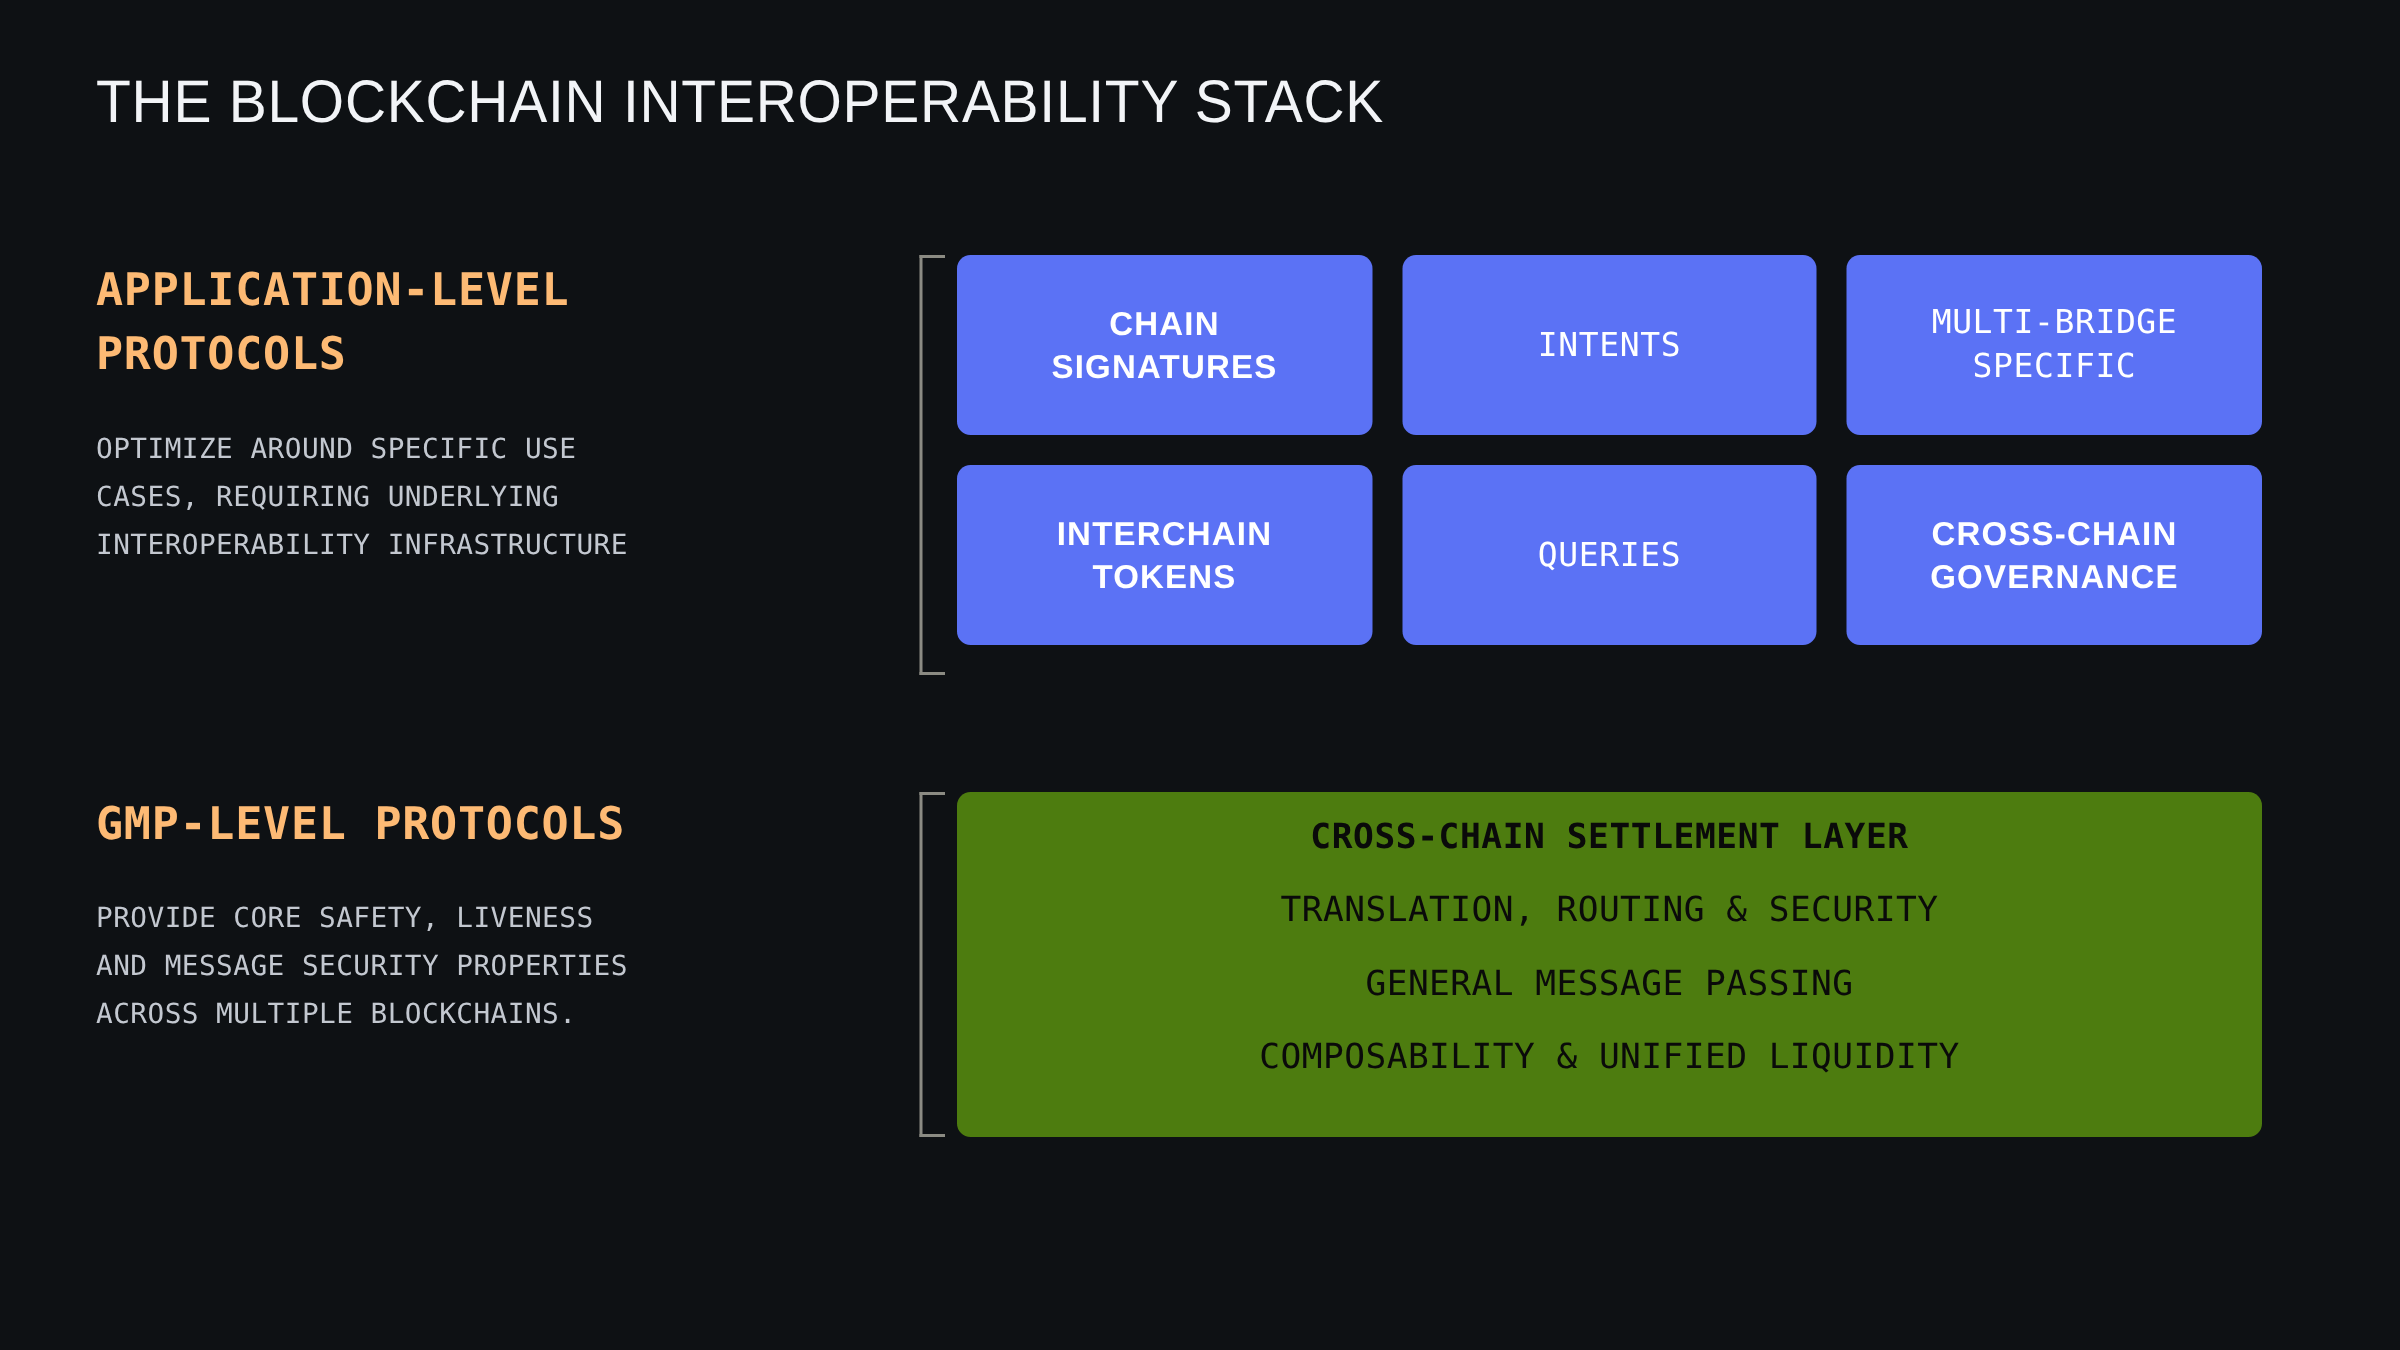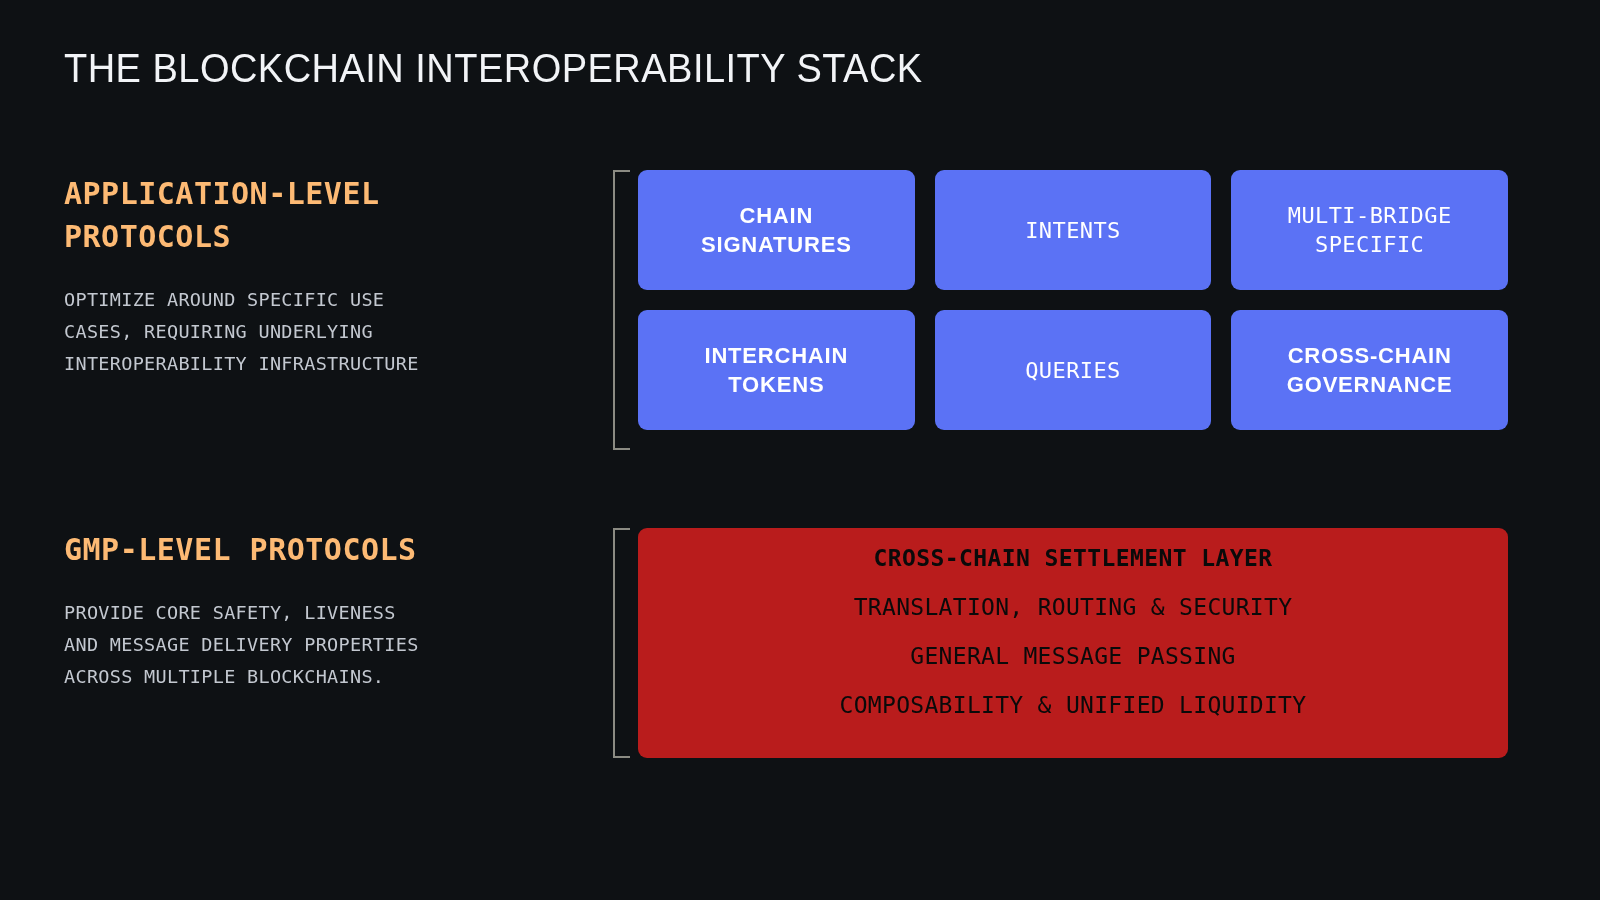--- a/index.html
+++ b/index.html
@@ -110,21 +110,21 @@
   .app-card.mono  { font-family:"DejaVu Sans Mono", monospace; font-weight:400; }
   .app-card.sans  { font-family:"Liberation Sans", sans-serif; font-weight:700; letter-spacing:0.8px; }
 
   
   .gmp-panel {
     position:absolute;
     left:638px;
     top:528px;
     width:870px;
     height:230px;
-    background:#b91c1c;
+    background:#4d7c0f;
     border-radius:9px;
     display:flex;
     flex-direction:column;
     align-items:center;
     justify-content:center;
     padding-bottom:22px;
   }
   .gmp-title {
     font-family:"DejaVu Sans Mono", monospace;
     font-weight:700;
@@ -171,21 +171,21 @@
     <div class="app-card sans">INTERCHAIN
 TOKENS</div>
     <div class="app-card mono">QUERIES</div>
     <div class="app-card sans">CROSS-CHAIN
 GOVERNANCE</div>
   </div>
 
   <div class="section-label gmp">
     <div class="section-heading">GMP-LEVEL PROTOCOLS</div>
     <div class="section-body">PROVIDE CORE SAFETY, LIVENESS
-AND MESSAGE DELIVERY PROPERTIES
+AND MESSAGE SECURITY PROPERTIES
 ACROSS MULTIPLE BLOCKCHAINS.</div>
   </div>
 
   <div class="bracket gmp"></div>
 
   <div class="gmp-panel">
     <div class="gmp-title">CROSS-CHAIN SETTLEMENT LAYER</div>
     <div class="gmp-line">TRANSLATION, ROUTING &amp; SECURITY</div>
     <div class="gmp-line">GENERAL MESSAGE PASSING</div>
     <div class="gmp-line">COMPOSABILITY &amp; UNIFIED LIQUIDITY</div>

